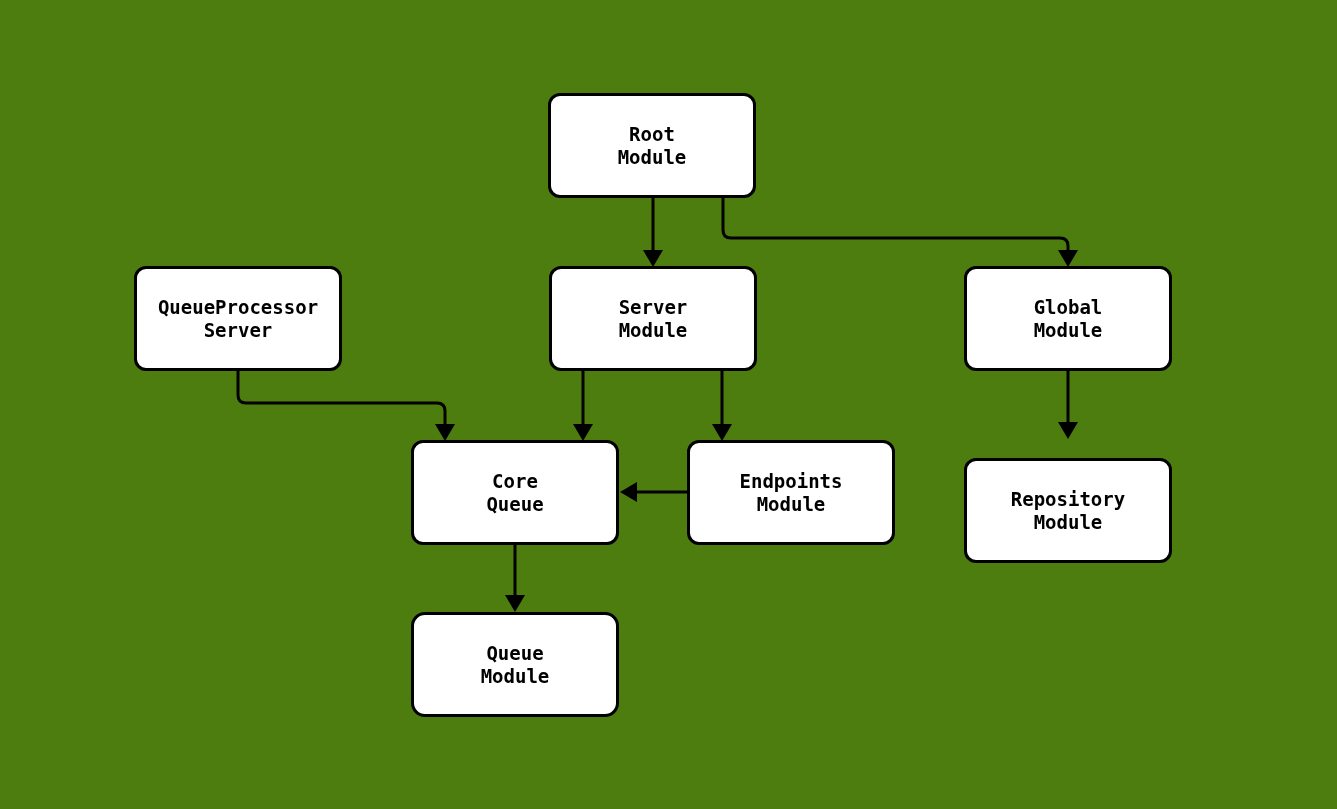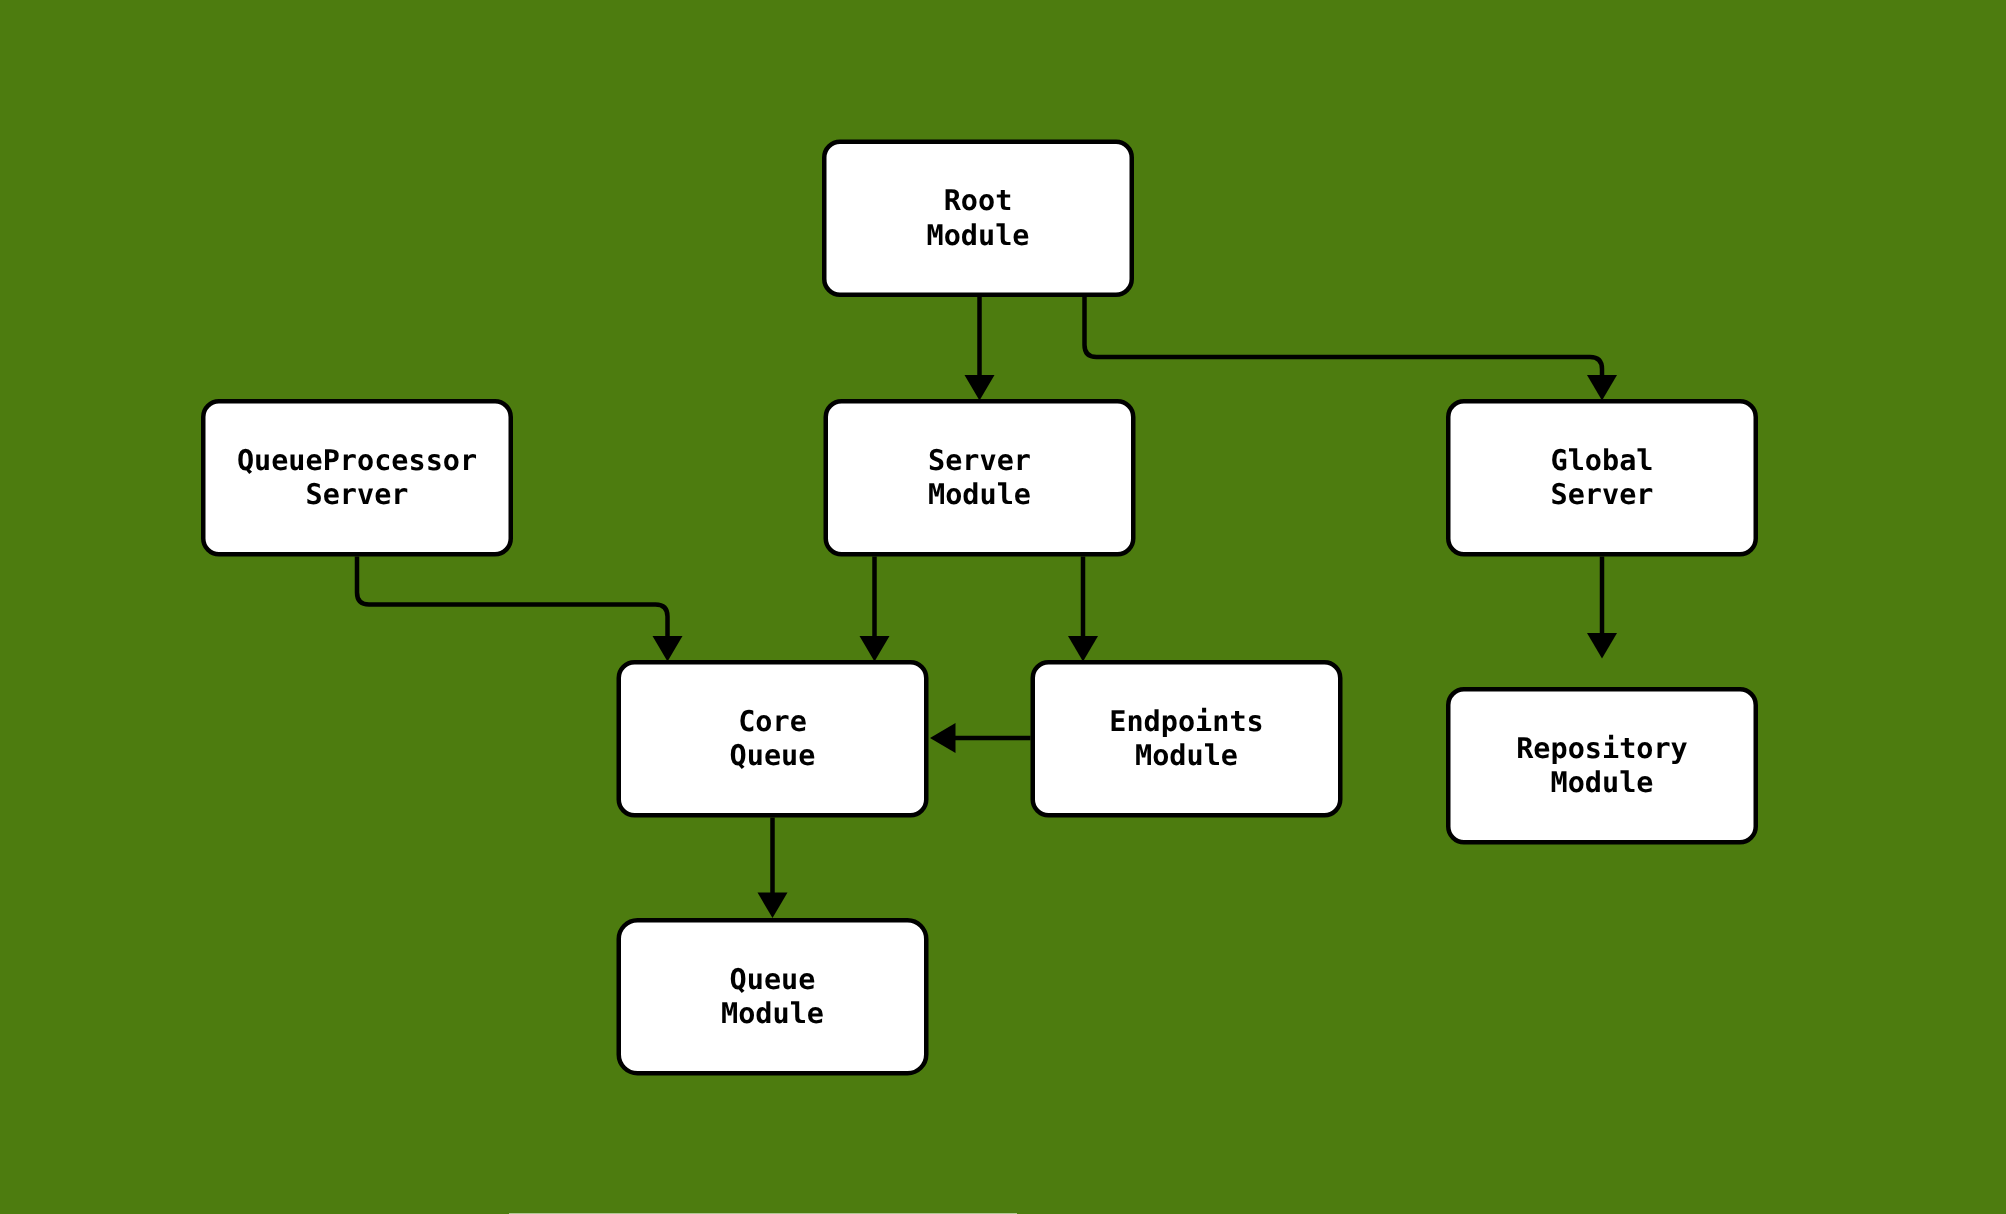--- a/index.html
+++ b/index.html
@@ -91,21 +91,21 @@
     <polygon points="515,612 505,595 525,595"></polygon>
   </svg>
 
   <div class="node" id="node-root">Root
 Module</div>
 
   <div class="node" id="node-server">Server
 Module</div>
 
   <div class="node" id="node-global">Global
-Server</div>
+Module</div>
 
   <div class="node" id="node-queueprocessor">QueueProcessor
 Server</div>
 
   <div class="node" id="node-core">Core
 Queue</div>
 
   <div class="node" id="node-endpoints">Endpoints
 Module</div>
 

